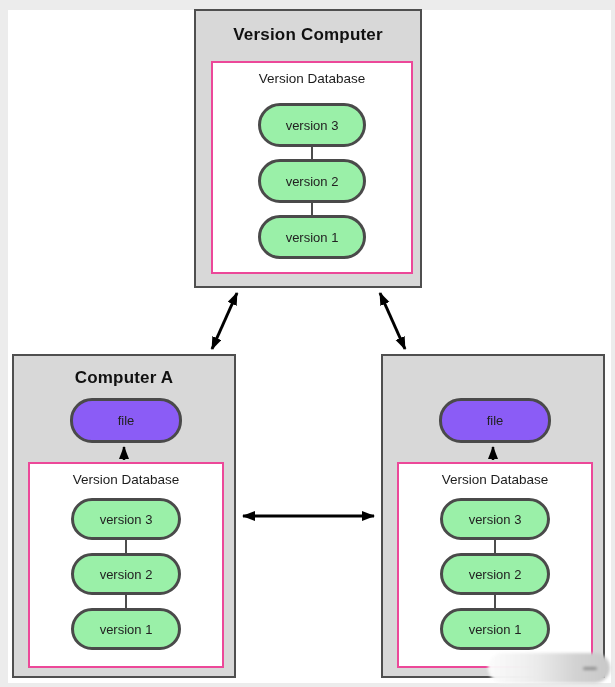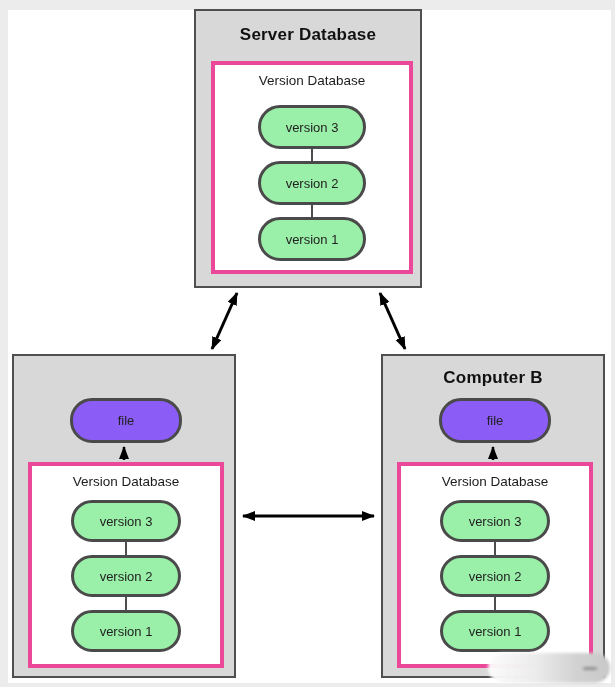--- a/index.html
+++ b/index.html
@@ -25,21 +25,21 @@
     position:absolute;left:0;right:0;
     text-align:center;
     font-weight:bold;
     font-size:17px;
     color:#111111;
     letter-spacing:.2px;
   }
   .db-box{
     position:absolute;
     background:#ffffff;
-    border:4px solid #ec4899;
+    border:2px solid #ec4899;
     box-sizing:border-box;
   }
   .db-label{
     position:absolute;left:0;right:0;top:8px;
     text-align:center;
     font-size:13.5px;
     color:#1c1c1c;
   }
   .pill-col{
     position:absolute;left:0;right:0;
@@ -78,49 +78,49 @@
     position:absolute;left:78%;top:14px;width:14px;height:3px;
     background:#8f8f8f;border-radius:2px;
   }
 </style>
 </head>
 <body>
 
 <div class="page"></div>
 
 <div class="machine" style="left:194px;top:9px;width:228px;height:279px;">
-  <div class="machine-title" style="top:14px;">Server Database</div>
+  <div class="machine-title" style="top:14px;">Version Computer</div>
   <div class="db-box" style="left:15px;top:50px;width:202px;height:213px;">
     <div class="db-label">Version Database</div>
     <div class="pill-col" style="top:40px;">
       <div class="pill green">version 3</div>
       <div class="connector"></div>
       <div class="pill green">version 2</div>
       <div class="connector"></div>
       <div class="pill green">version 1</div>
     </div>
   </div>
 </div>
 
 <div class="machine" style="left:12px;top:354px;width:224px;height:324px;">
+  <div class="machine-title" style="top:12px;">Computer A</div>
   <div class="pill blue" style="left:56px;top:42px;">file</div>
   <div class="db-box" style="left:14px;top:106px;width:196px;height:206px;">
     <div class="db-label">Version Database</div>
     <div class="pill-col" style="top:34px;">
       <div class="pill green small">version 3</div>
       <div class="connector small"></div>
       <div class="pill green small">version 2</div>
       <div class="connector small"></div>
       <div class="pill green small">version 1</div>
     </div>
   </div>
 </div>
 
 <div class="machine" style="left:381px;top:354px;width:224px;height:324px;">
-  <div class="machine-title" style="top:12px;">Computer B</div>
   <div class="pill blue" style="left:56px;top:42px;">file</div>
   <div class="db-box" style="left:14px;top:106px;width:196px;height:206px;">
     <div class="db-label">Version Database</div>
     <div class="pill-col" style="top:34px;">
       <div class="pill green small">version 3</div>
       <div class="connector small"></div>
       <div class="pill green small">version 2</div>
       <div class="connector small"></div>
       <div class="pill green small">version 1</div>
     </div>

